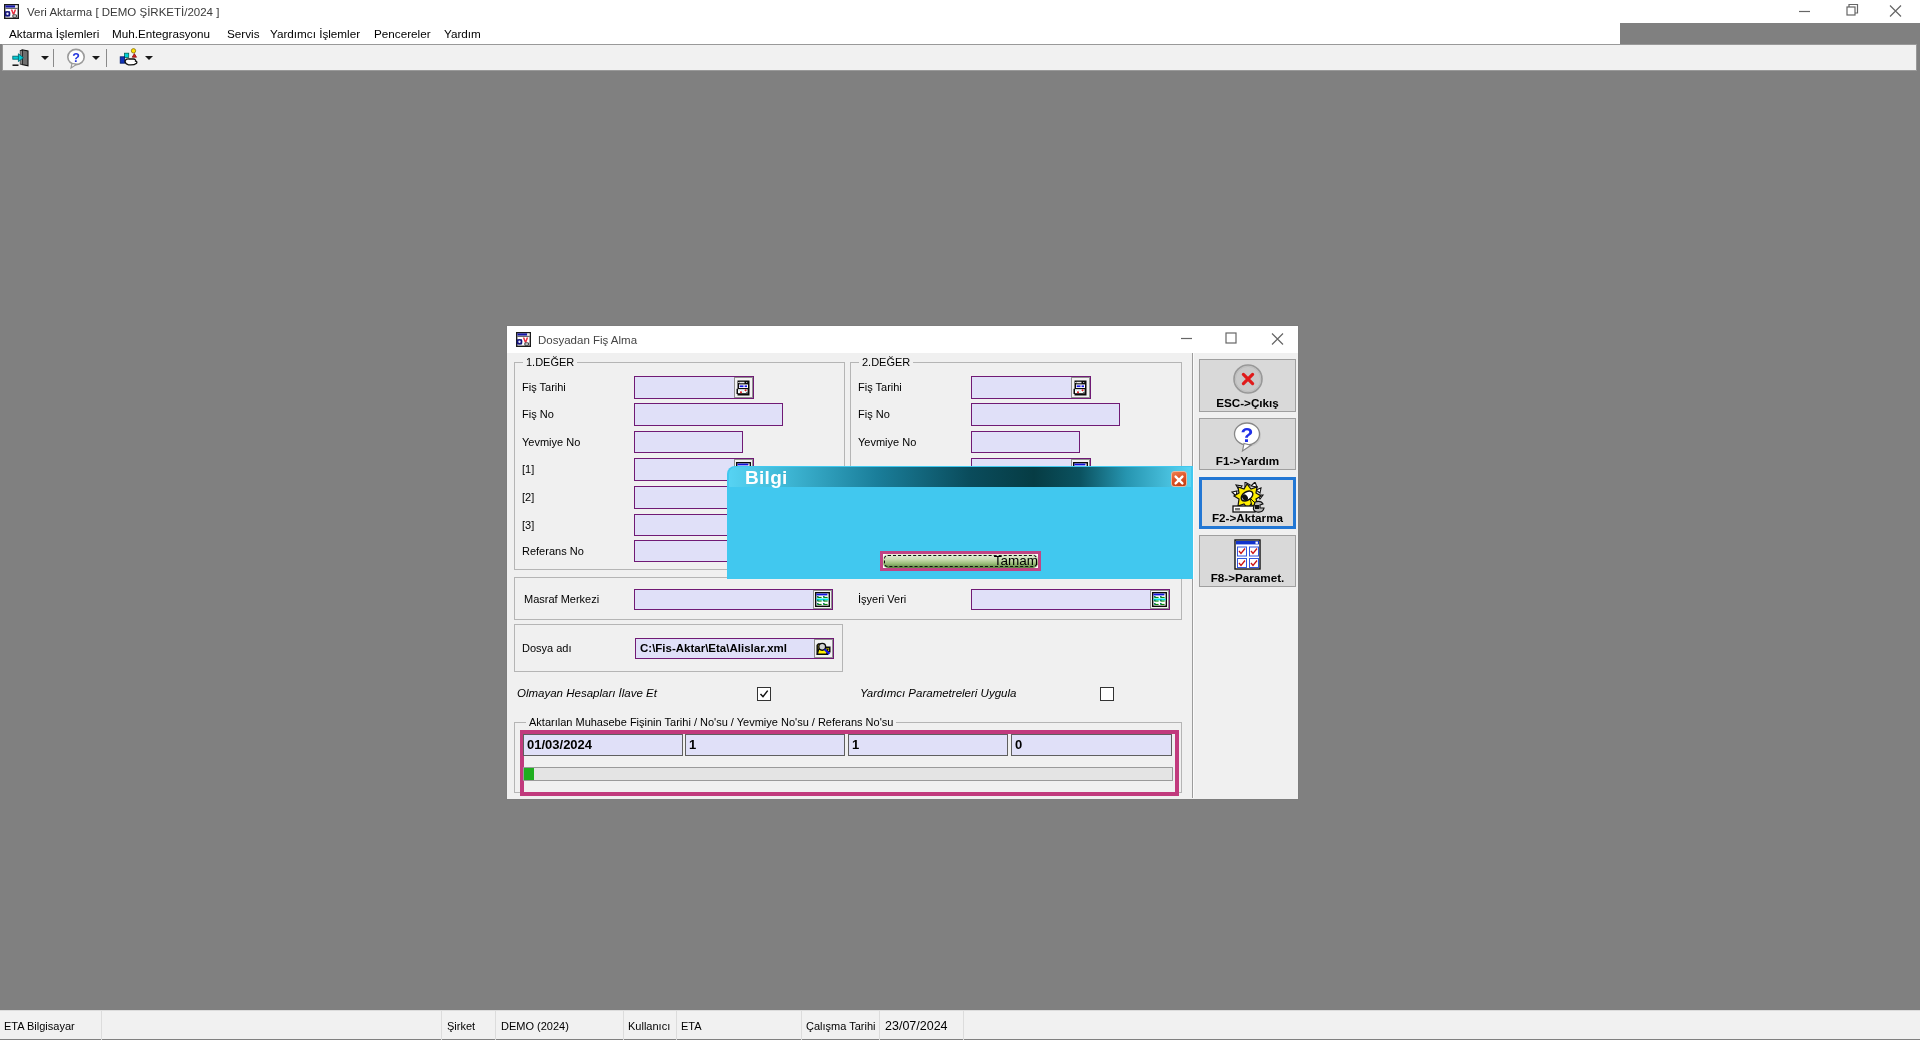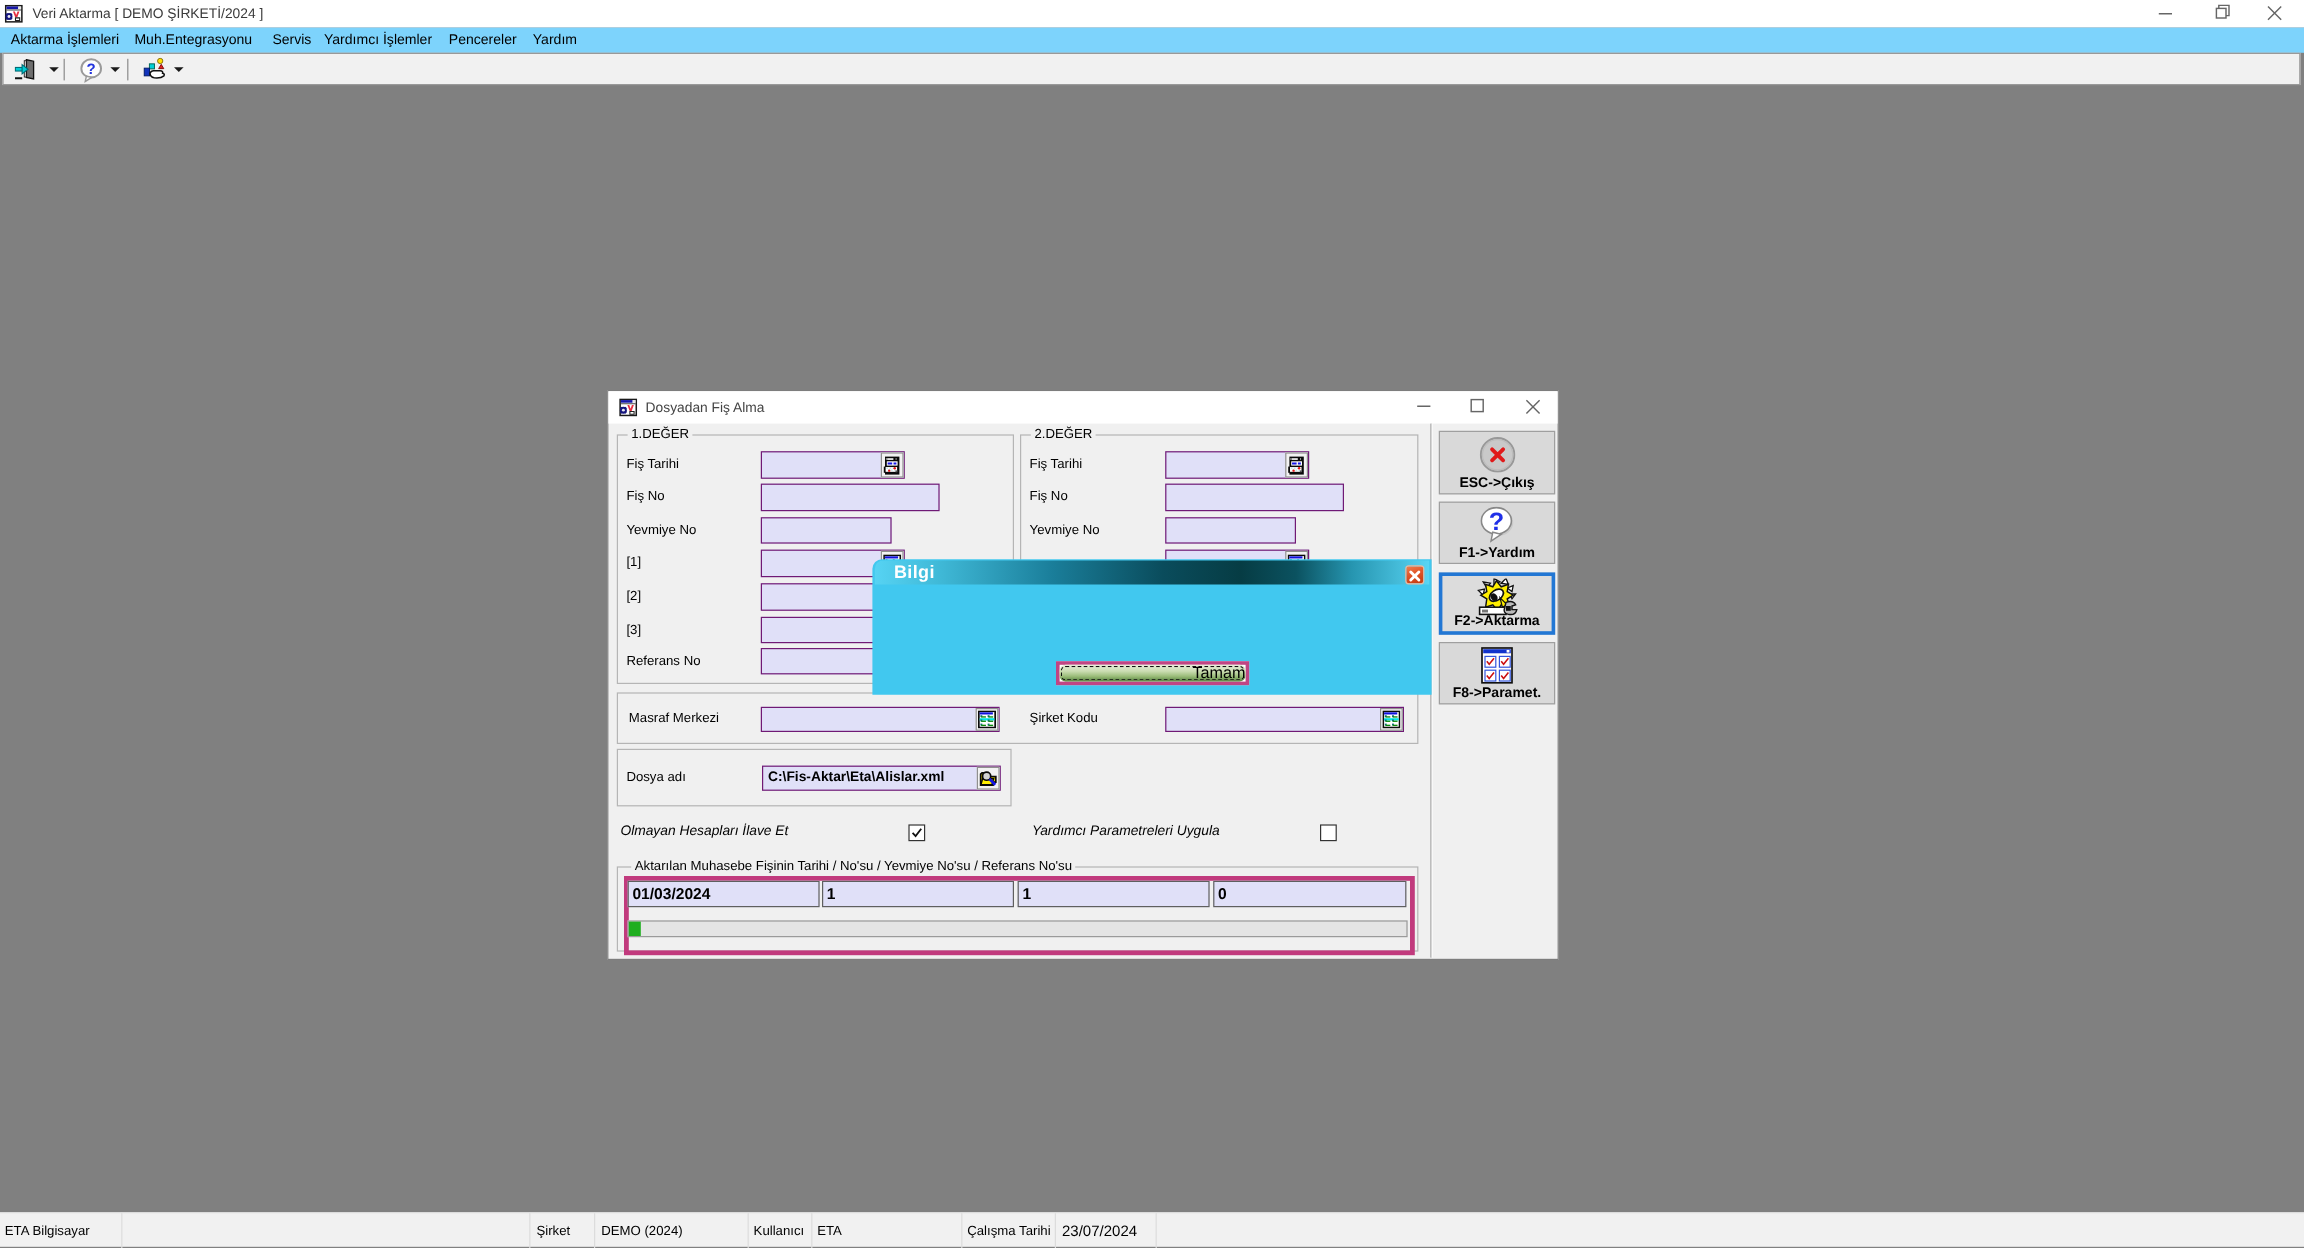--- a/index.html
+++ b/index.html
@@ -2,21 +2,21 @@
 <html><head>
 <meta charset="utf-8">
 <style>
 *{margin:0;padding:0;box-sizing:border-box}
 html,body{width:1920px;height:1040px;overflow:hidden}
 body{position:relative;font-family:"Liberation Sans",sans-serif;background:#808080;font-size:13px;color:#000}
 .abs{position:absolute}
 
 #titlebar{position:absolute;left:0;top:0;width:1920px;height:23px;background:#fff}
 #titletxt{position:absolute;left:27px;top:0;height:23px;line-height:24px;font-size:11.5px;color:#3a3a3a}
-#menubar{position:absolute;left:0;top:23px;width:1920px;height:21px;background:#7dd3fc}
+#menubar{position:absolute;left:0;top:23px;width:1620px;height:21px;background:#ffffff}
 .mi{position:absolute;top:0;height:21px;line-height:21px;font-size:11.7px;color:#000}
 #toolbar{position:absolute;left:2px;top:44px;width:1915px;height:27px;background:#f1f1f1;border:1px solid #999}
 .tsep{position:absolute;top:4px;width:1px;height:18px;background:#8a8a8a}
 .tarr{position:absolute;top:11px;width:0;height:0;border-left:4px solid transparent;border-right:4px solid transparent;border-top:4px solid #1a1a1a}
 #mdi{position:absolute;left:0;top:71px;width:1920px;height:939px;background:#808080}
 
 #status{position:absolute;left:0;top:1010px;width:1920px;height:29px;background:#f1f1f1;border-top:1px solid #dcdcdc}
 .ssep{position:absolute;top:0;width:1px;height:30px;background:#dcdcdc}
 .stxt{position:absolute;top:0;height:30px;line-height:31px;font-size:11px}
 
@@ -29,21 +29,21 @@
 .inp{position:absolute;background:#e0e0f8;border:1px solid #701a75}
 .fbtn{position:absolute;background:#f2f2f2;border:1px solid #8f8f8f}
 .cb{position:absolute;width:14px;height:14px;background:#fff;border:1px solid #333}
 #magenta{position:absolute;border:4px solid #c13a7d}
 .bfld{position:absolute;background:#e0e0f8;border:1px solid #5f5f5f;font-weight:bold;font-size:13px;padding-left:3px;line-height:19px}
 .pbtn{position:absolute;left:692px;width:97px;background:#d9d9d9;border:1px solid #9f9f9f}
 .pbt{position:absolute;bottom:2px;left:0;width:100%;text-align:center;font-weight:bold;font-size:11.7px}
 
 #bilgi{position:absolute;left:727px;top:466px;width:466px;height:113px;background:#41c8ef;border-radius:8px 0 0 0}
 #btit{position:absolute;left:2px;top:1px;width:462px;height:20px;border-radius:7px 0 0 0;background:linear-gradient(90deg,#56d3f3 0%,#3fb8d6 12%,#1a7e9a 32%,#0a4c5c 52%,#063c44 66%,#0b5260 76%,#2695b0 86%,#59d5f4 100%)}
-#btxt{position:absolute;left:16px;top:0;height:20px;line-height:21px;font-size:15px;font-weight:bold;color:#fff;letter-spacing:.3px}
+#btxt{position:absolute;left:16px;top:0;height:20px;line-height:21px;font-size:19px;font-weight:bold;color:#fff;letter-spacing:.3px}
 #bclose{position:absolute;left:444px;top:5px;width:16px;height:16px;background:linear-gradient(160deg,#f08050 0%,#e05428 45%,#c03a10 100%);border:1px solid #e8b8a0;border-radius:3px;padding-top:1px}
 #bbody{position:absolute;left:6px;top:24px;width:454px;height:84px;border:2px solid #101010;background:linear-gradient(90deg,#aff3b3 0%,#a6efe2 100%)}
 #bmsg{position:absolute;left:73px;top:19px;font-size:15.5px;font-weight:bold;letter-spacing:.1px;white-space:nowrap}
 #tamambox{position:absolute;left:153px;top:85px;width:161px;height:20px;border:3px solid #c04584;background:#fff}
 #tamam{position:absolute;left:0;top:0;width:155px;height:14px;border-radius:5px;background:linear-gradient(180deg,#e8edda 0%,#cbddb2 38%,#9bbd7a 68%,#56813d 100%)}
 #tamam:after{content:"";position:absolute;left:1px;top:1px;right:1px;bottom:1px;border:1px dashed #111;border-radius:4px}
 #tamamtxt{position:absolute;left:0;top:0;width:100%;text-align:right;font-size:13.5px;line-height:14px}
 </style>
 </head>
 <body>
@@ -173,21 +173,21 @@
   <div class="inp" style="left:464px;top:50px;width:120px;height:23px"></div>
   <div class="lbl" style="left:351px;top:77px;line-height:23px">Fiş No</div>
   <div class="inp" style="left:464px;top:77px;width:149px;height:23px"></div>
   <div class="lbl" style="left:351px;top:105px;line-height:22px">Yevmiye No</div>
   <div class="inp" style="left:464px;top:105px;width:109px;height:22px"></div>
   <div class="inp" style="left:464px;top:132px;width:120px;height:23px"></div>
 
   <div class="grp" style="left:7px;top:251px;width:668px;height:43px"></div>
   <div class="lbl" style="left:17px;top:263px;line-height:21px">Masraf Merkezi</div>
   <div class="inp" style="left:127px;top:263px;width:199px;height:21px"></div>
-  <div class="lbl" style="left:351px;top:263px;line-height:21px">Şirket Kodu</div>
+  <div class="lbl" style="left:351px;top:263px;line-height:21px">İşyeri Veri</div>
   <div class="inp" style="left:464px;top:263px;width:199px;height:21px"></div>
 
   <div class="grp" style="left:7px;top:298px;width:329px;height:48px"></div>
   <div class="lbl" style="left:15px;top:312px;line-height:21px">Dosya adı</div>
   <div class="inp" style="left:128px;top:312px;width:199px;height:21px;font-weight:bold;font-size:11.5px;line-height:19px;padding-left:4px">C:\Fis-Aktar\Eta\Alislar.xml</div>
 
   <div class="lbl" style="left:10px;top:360px;line-height:15px;font-style:italic;font-size:11.5px">Olmayan Hesapları İlave Et</div>
   <div class="cb" style="left:250px;top:361px"><svg width="12" height="12" viewBox="0 0 12 12">
         <path d="M2.5 6 L5 8.7 L9.7 2.6" fill="none" stroke="#111" stroke-width="1.5"></path>
       </svg></div>

